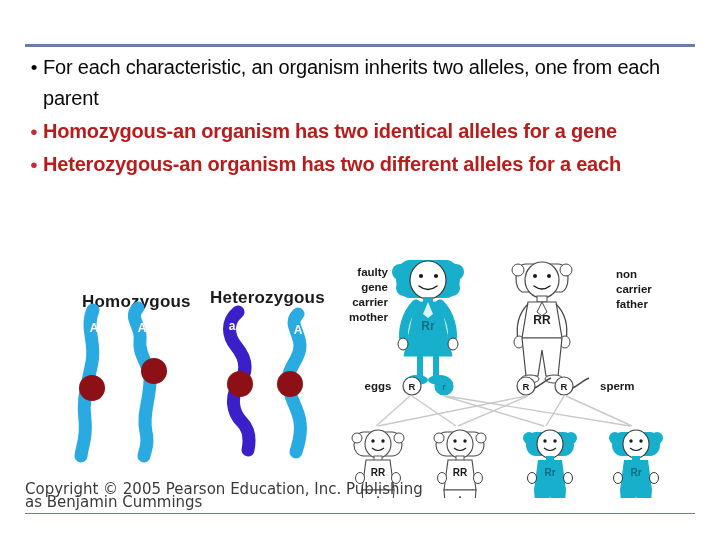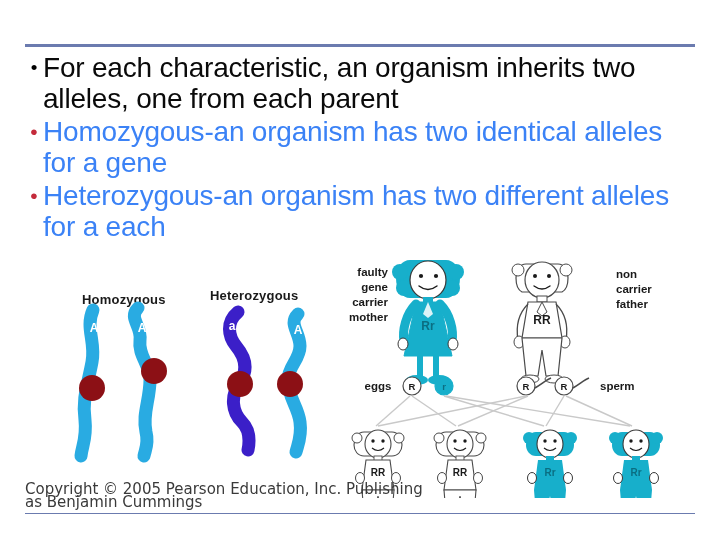--- a/index.html
+++ b/index.html
@@ -44,27 +44,28 @@
     flex: 0 0 auto;
     width: 18px;
     text-align: center;
     font-size: 19px;
     line-height: 31px;
     color: #000000;
   }
   .bullet-dot.red { color: #C42B3B; font-size: 21px; }
   .bullet-text {
     flex: 1 1 auto;
-    font-size: 28px;
+    font-size: 20px;
     line-height: 31px;
     letter-spacing: -0.2px;
     color: #0a0a0a;
   }
   .bullet-text.green {
-    color: #3b82f6;
+    color: #b91c1c;
+    font-weight: bold;
   }
 
   
   #figure {
     position: absolute;
     left: 0;
     top: 268px;
     width: 720px;
     height: 230px;
   }
@@ -77,21 +78,21 @@
   }
   #pedigree-panel {
     position: absolute;
     left: 348px;
     top: -30px;
     width: 372px;
     height: 260px;
   }
   .panel-caption {
     position: absolute;
-    font-size: 13px;
+    font-size: 17px;
     font-weight: bold;
     color: #1a1a1a;
     letter-spacing: 0.2px;
     white-space: nowrap;
   }
 
   
   #footer-rule {
     position: absolute;
     left: 25px;

